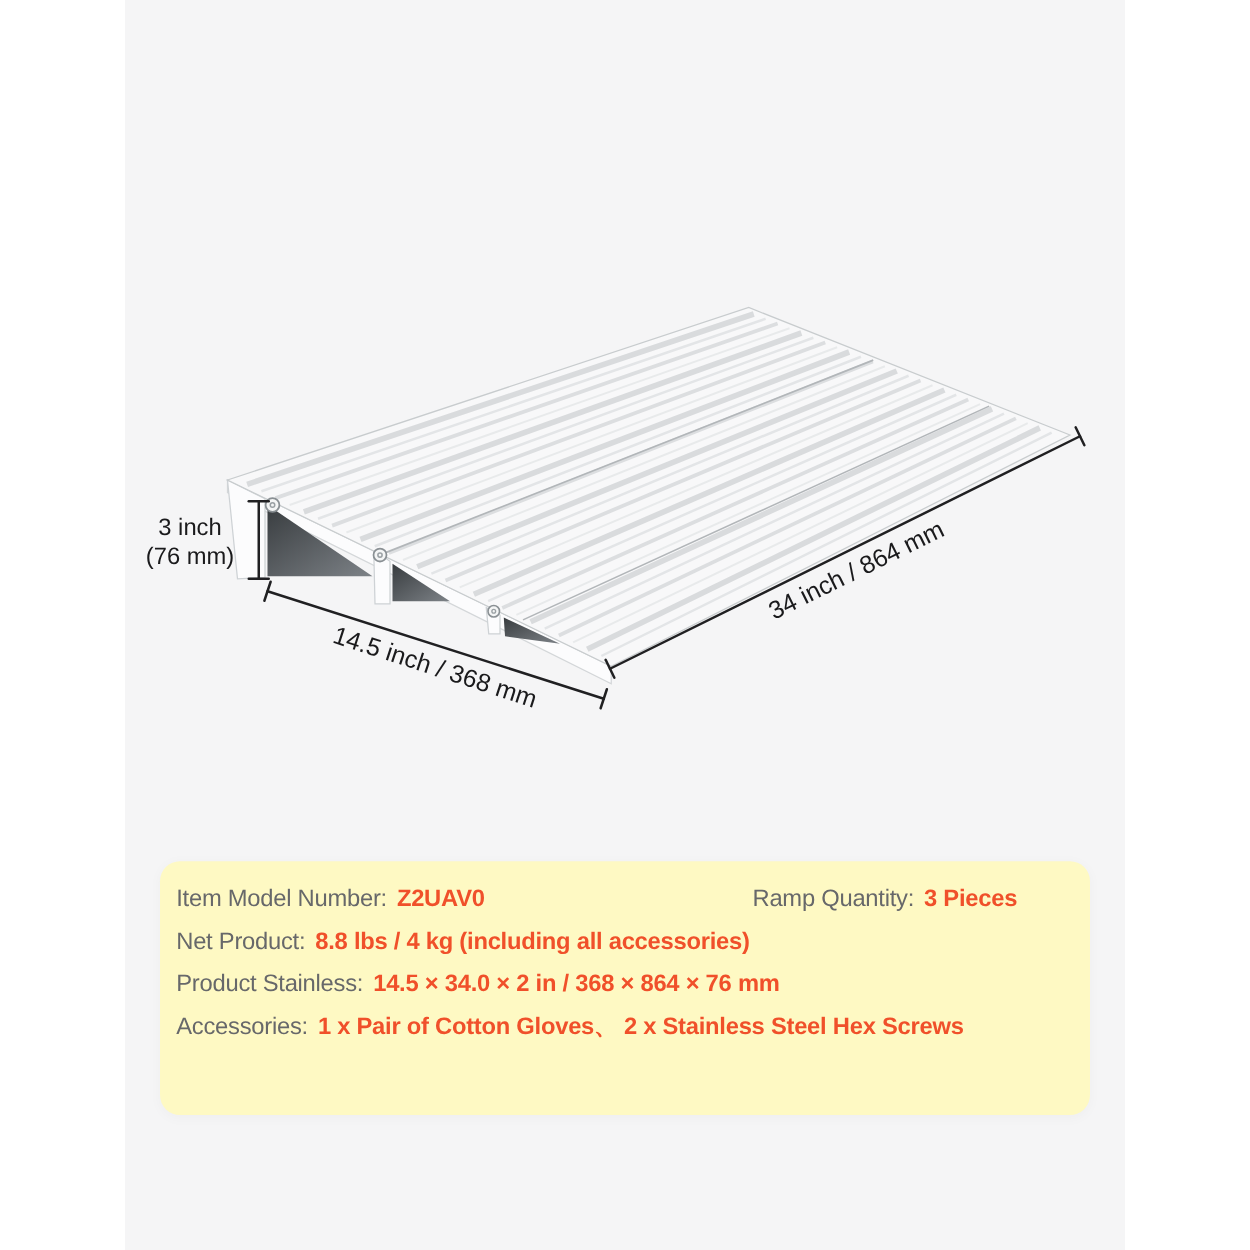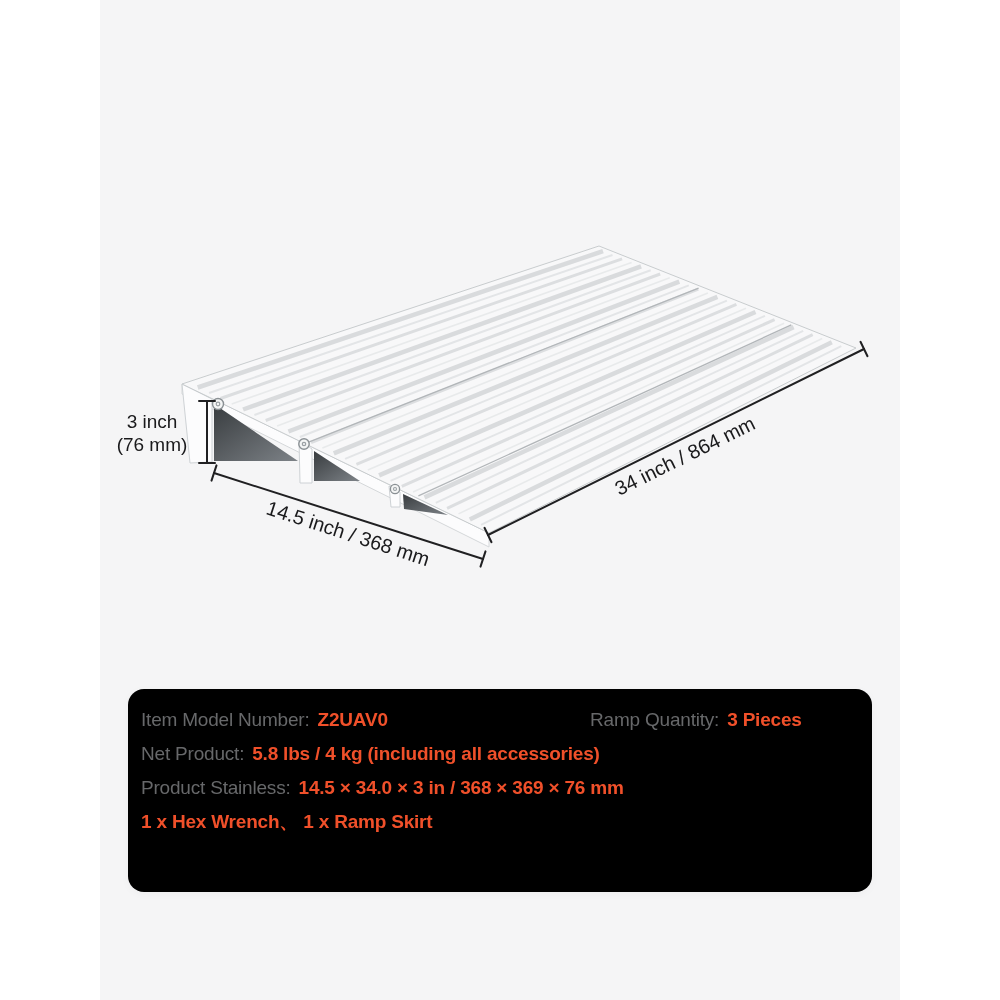--- a/index.html
+++ b/index.html
@@ -8,28 +8,28 @@
     font-family:"Liberation Sans", sans-serif;overflow:hidden;
   }
   .canvas{
     position:absolute;left:100px;top:0;width:800px;height:1000px;
     background:#f5f5f6;
   }
   .illustration{position:absolute;left:0;top:0;width:1000px;height:1000px;pointer-events:none;}
 
   .spec-panel{
     position:absolute;left:128px;top:689px;width:744px;height:203px;
-    background:#000000;border-radius:16px;box-sizing:border-box;
+    background:#fef9c3;border-radius:16px;box-sizing:border-box;
     padding:14px 13px 0 13px;box-shadow:0 2px 10px rgba(0,0,0,0.03);
   }
   .spec-row{position:relative;height:34px;line-height:34px;font-size:19px;letter-spacing:-0.2px;white-space:nowrap;}
   .spec-label{color:#67686a;}
   .spec-value{color:#f0502a;font-weight:bold;margin-left:8px;}
   .spec-value.no-label{margin-left:0;}
-  .spec-pair-right{position:absolute;left:449px;top:0;}
+  .spec-pair-right{position:absolute;left:461px;top:0;}
 
   .dim-text{font-family:"Liberation Sans", sans-serif;font-size:19px;fill:#1a1a1c;}
   .dim-text-rot{font-family:"Liberation Sans", sans-serif;font-size:20px;fill:#1a1a1c;}
   .dim-line{stroke:#202022;stroke-width:2;fill:none;stroke-linecap:round;}
   .white-face{fill:#fcfcfd;stroke:#ced2d5;stroke-width:1;}
 </style>
 </head>
 <body>
 
 <div class="canvas"></div>
@@ -121,21 +121,21 @@
 </svg>
 
 <div class="spec-panel">
   <div class="spec-row">
     <span class="spec-label">Item Model Number:</span><span class="spec-value">Z2UAV0</span>
     <span class="spec-pair-right">
       <span class="spec-label">Ramp Quantity:</span><span class="spec-value">3 Pieces</span>
     </span>
   </div>
   <div class="spec-row">
-    <span class="spec-label">Net Product:</span><span class="spec-value">5.8 lbs / 4 kg (including all accessories)</span>
+    <span class="spec-label">Net Product:</span><span class="spec-value">8.8 lbs / 4 kg (including all accessories)</span>
   </div>
   <div class="spec-row">
-    <span class="spec-label">Product Stainless:</span><span class="spec-value">14.5 × 34.0 × 3 in / 368 × 369 × 76 mm</span>
+    <span class="spec-label">Product Stainless:</span><span class="spec-value">14.5 × 34.0 × 2 in / 368 × 864 × 76 mm</span>
   </div>
   <div class="spec-row">
-    <span class="spec-value no-label">1 x Hex Wrench、 1 x Ramp Skirt</span>
+    <span class="spec-label">Accessories:</span><span class="spec-value">1 x Pair of Cotton Gloves、 2 x Stainless Steel Hex Screws</span>
   </div>
 </div>
 
 </body></html>

